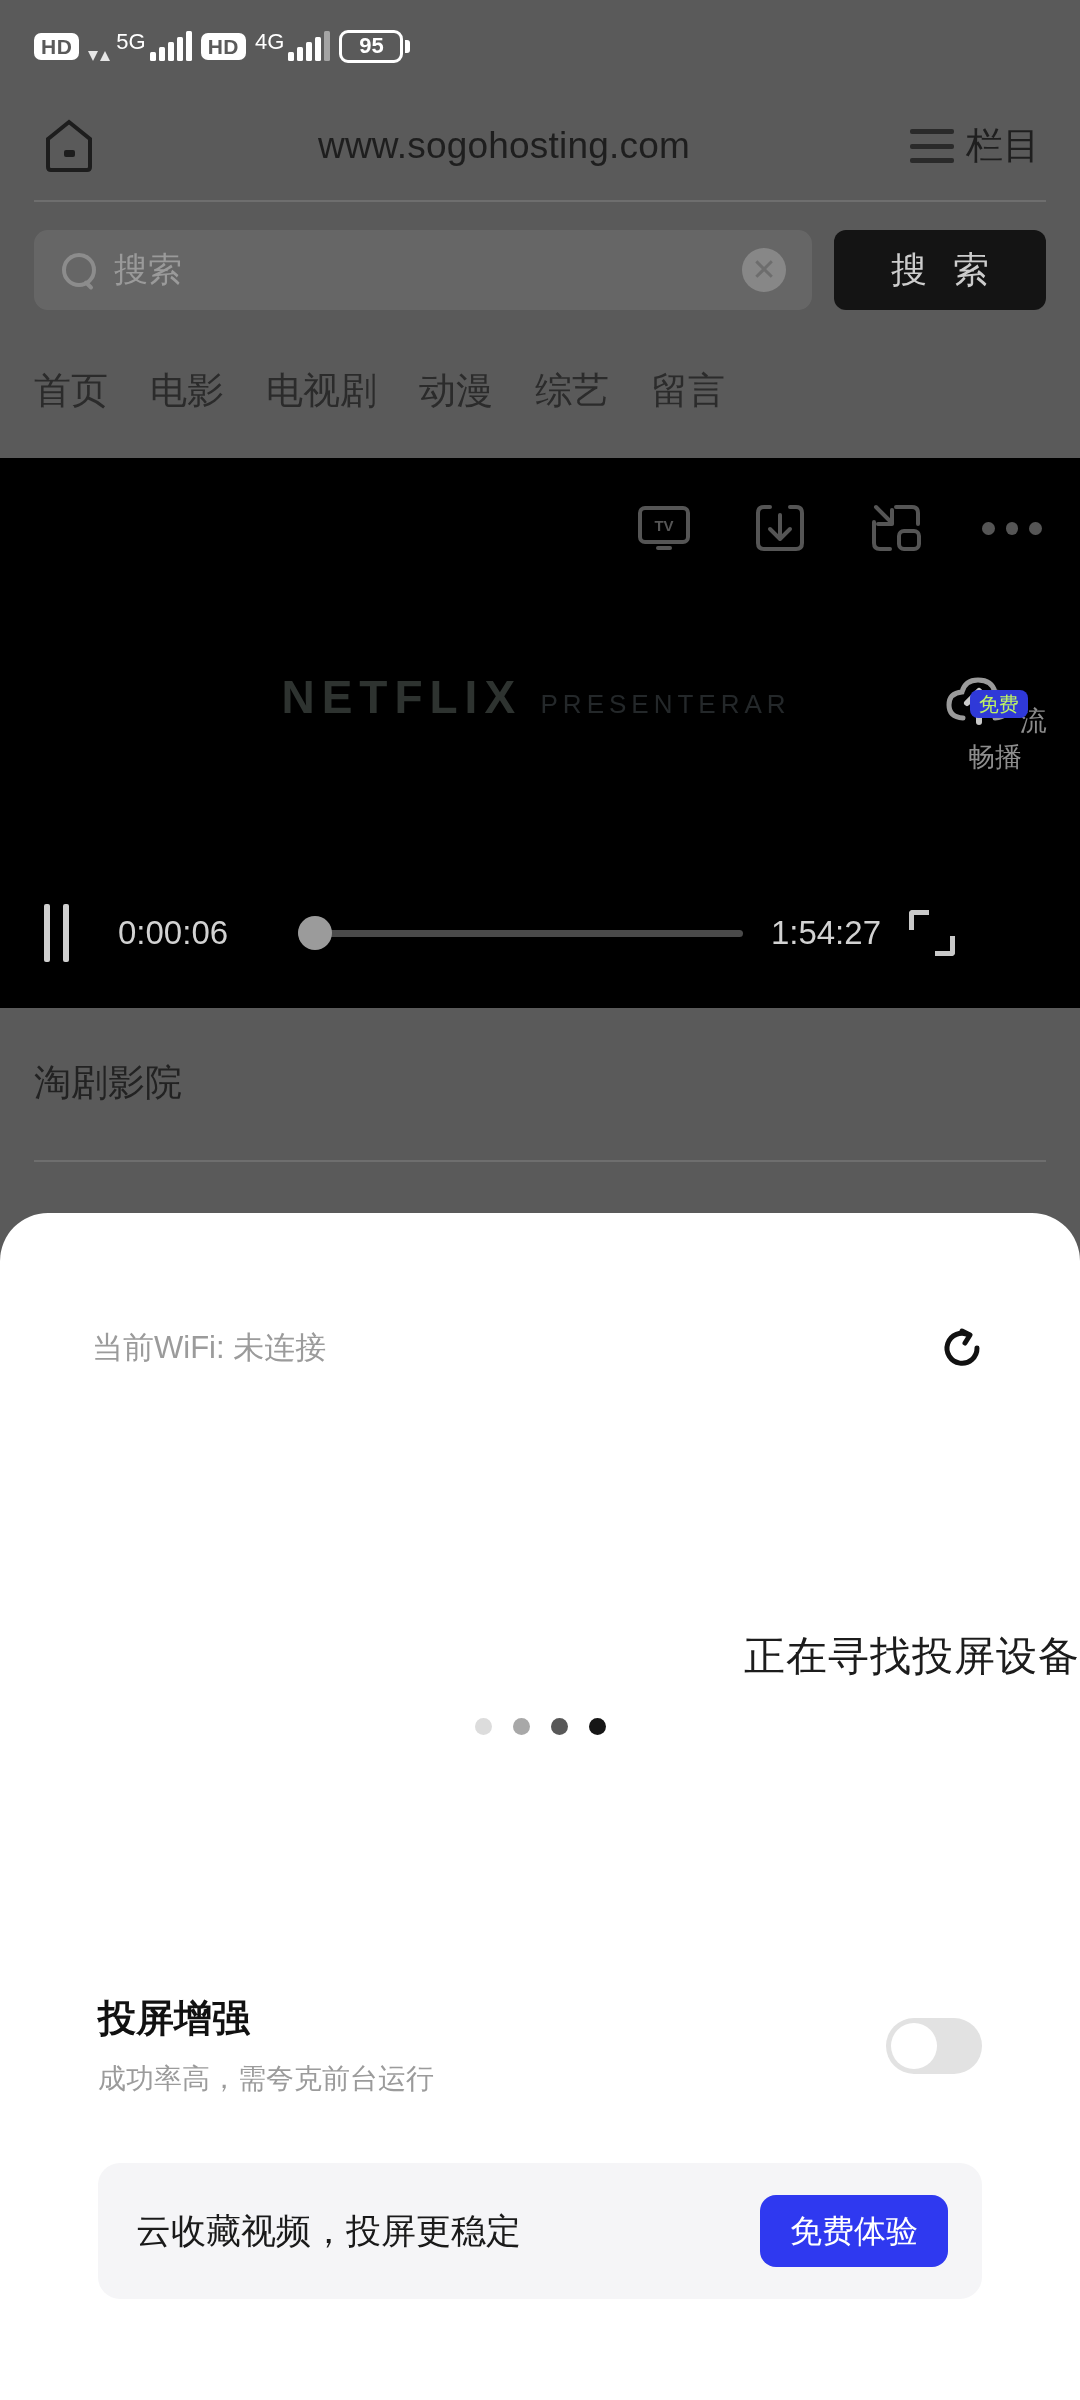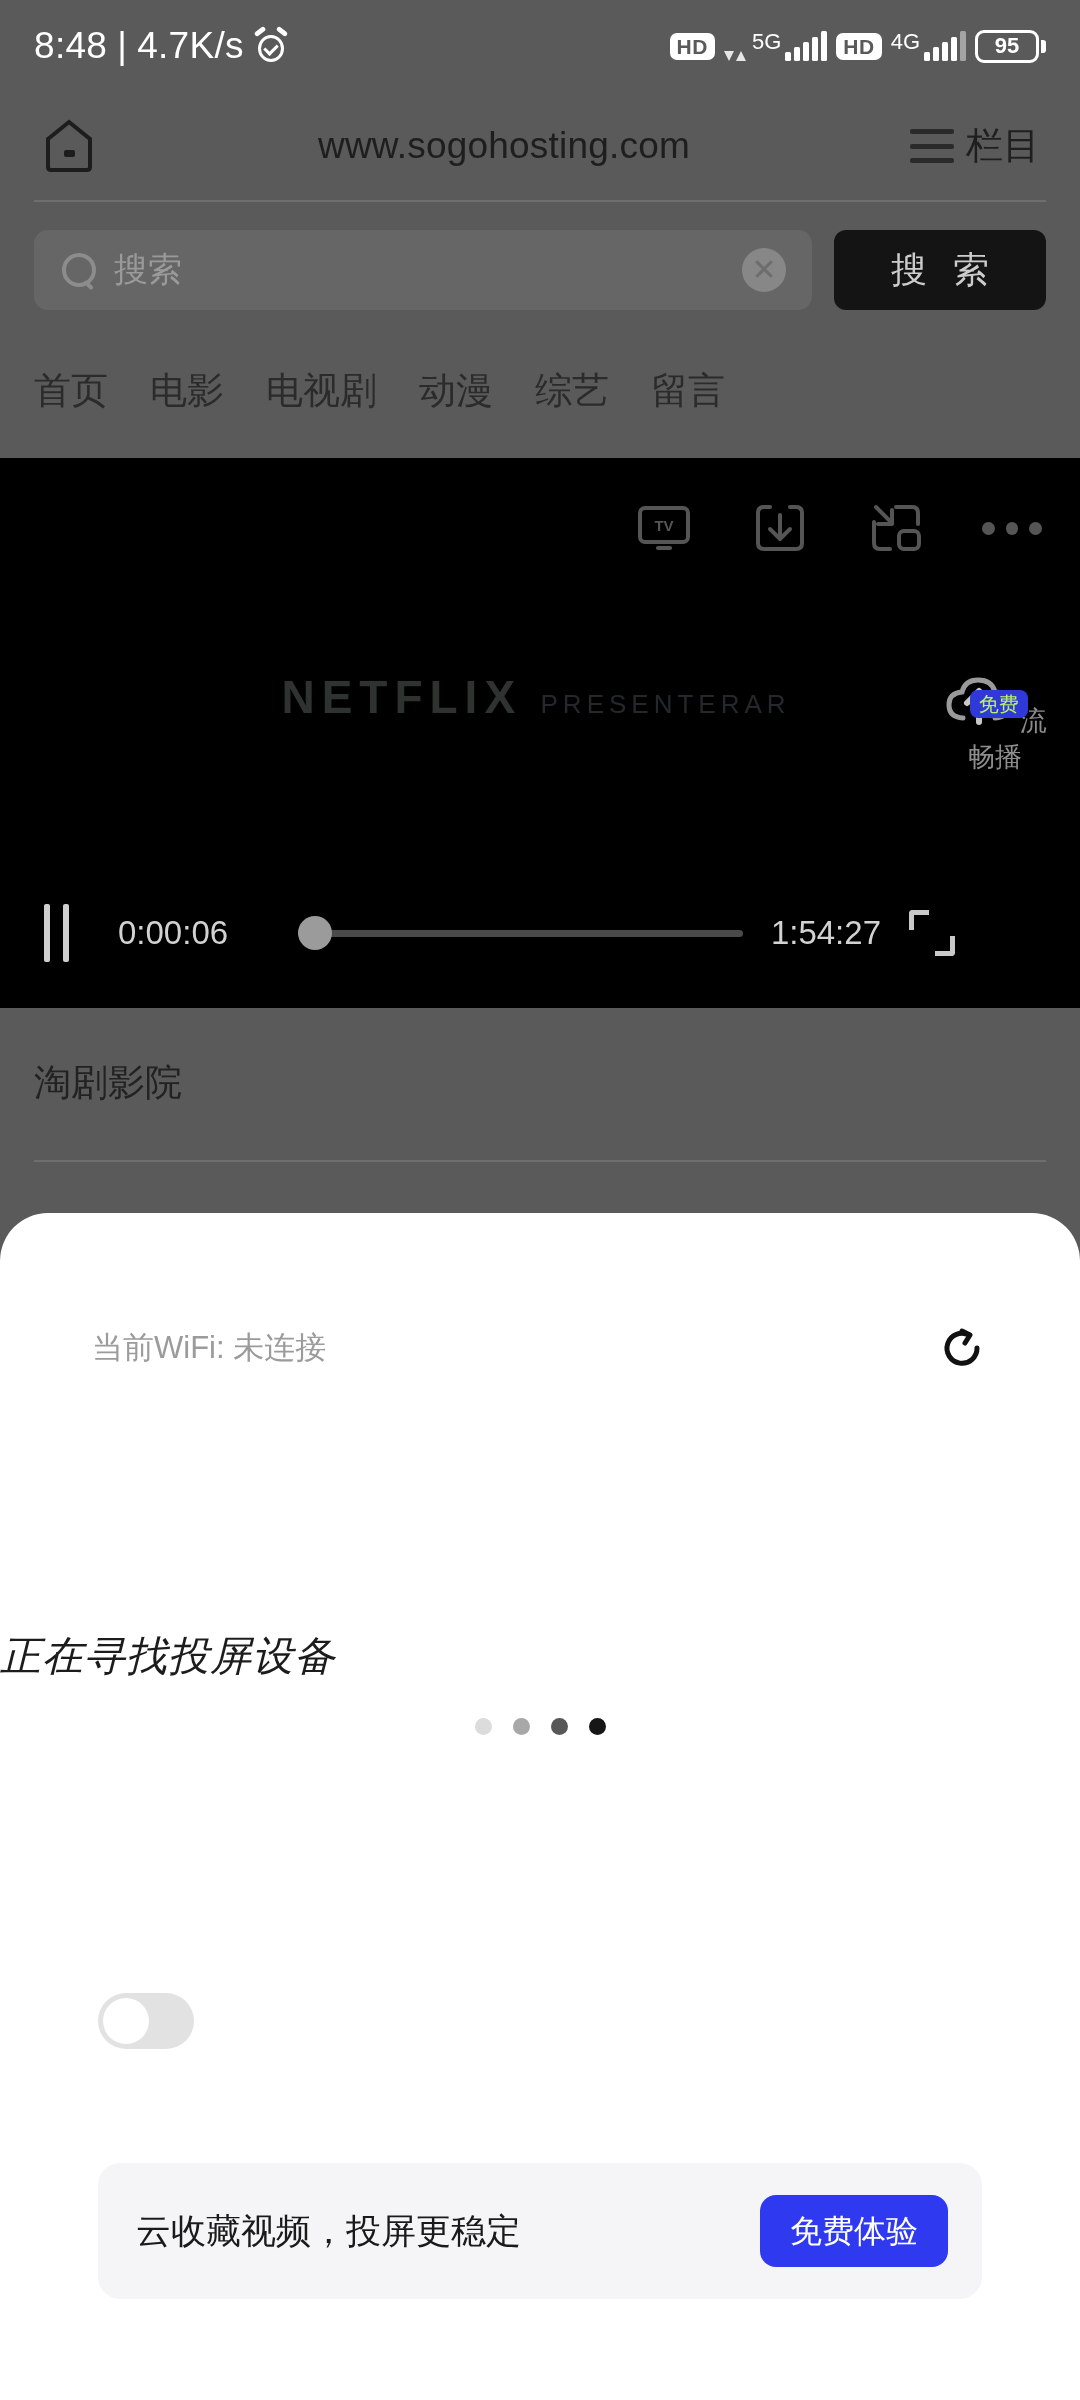--- a/index.html
+++ b/index.html
@@ -168,21 +168,21 @@
     background: #ffffff; border-radius: 48px 48px 0 0;
   }
   .wifi-row {
     position: absolute; top: 100px; left: 0; width: 1080px; height: 70px;
     display: flex; align-items: center; padding: 0 92px; justify-content: space-between;
   }
   .wifi-text { color: #9b9b9b; font-size: 31px; }
   .refresh-icon { width: 52px; height: 52px; position: relative; }
 
   .searching {
-    position: absolute; top: 416px; left: 0; width: 1080px; text-align: left; font-style: italic;
+    position: absolute; top: 416px; left: 0; width: 1080px; text-align: right;
   }
   .searching-title { color: #1c1c1c; font-size: 41px; letter-spacing: 1px; }
   .dots { display: flex; justify-content: center; gap: 21px; margin-top: 34px; }
   .dots i { width: 17px; height: 17px; border-radius: 50%; display: block; }
 
   .enhance-row {
     position: absolute; top: 780px; left: 0; width: 1080px;
     display: flex; align-items: center; justify-content: space-between; padding: 0 98px;
   }
   .enh-title { color: #111; font-size: 38px; font-weight: 700; }
@@ -210,30 +210,20 @@
   }
 </style>
 </head>
 <body>
 
 <div id="screen">
 
   <div class="page-dim"></div>
 
   <div class="statusbar">
-    <div class="sb-left">
-      <span class="sb-clock">8:48</span>
-      <span>|</span>
-      <span>4.7K/s</span>
-      <span class="alarm-icon">
-        <span class="ear-l"></span>
-          <span class="ear-r"></span>
-          <span class="bell"></span>
-      </span>
-    </div>
     <div class="sb-right">
       <span class="hd-badge">HD</span>
       <span class="sig-group">
         <span class="updown">
             <i class="dn"></i>
             <i class="up"></i>
           </span>
         <span class="gen-label">5G</span>
         <span class="bars">
             <i></i>
@@ -387,20 +377,24 @@
       <div class="searching-title">正在寻找投屏设备</div>
       <div class="dots">
         <i style="background:#dcdcdc"></i>
         <i style="background:#a8a8a8"></i>
         <i style="background:#585858"></i>
         <i style="background:#161616"></i>
       </div>
     </div>
 
     <div class="enhance-row">
+      <div>
+        <div class="enh-title">投屏增强</div>
+        <div class="enh-sub">成功率高，需夸克前台运行</div>
+      </div>
       <div class="toggle">
         <span class="knob"></span>
       </div>
     </div>
 
     <div class="promo">
       <span class="promo-text">云收藏视频，投屏更稳定</span>
       <span class="promo-btn">免费体验</span>
     </div>
   </div>

